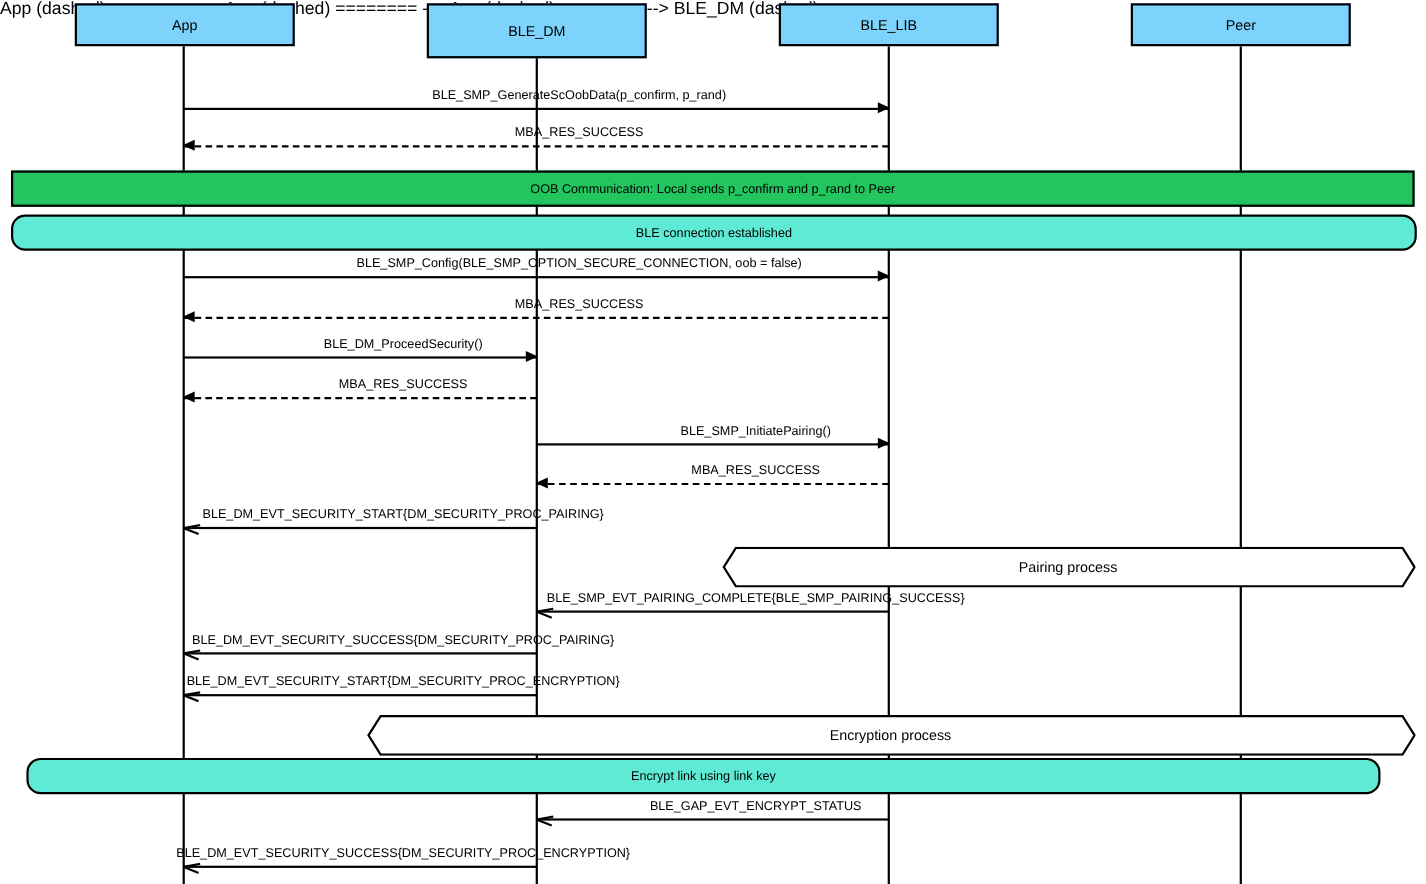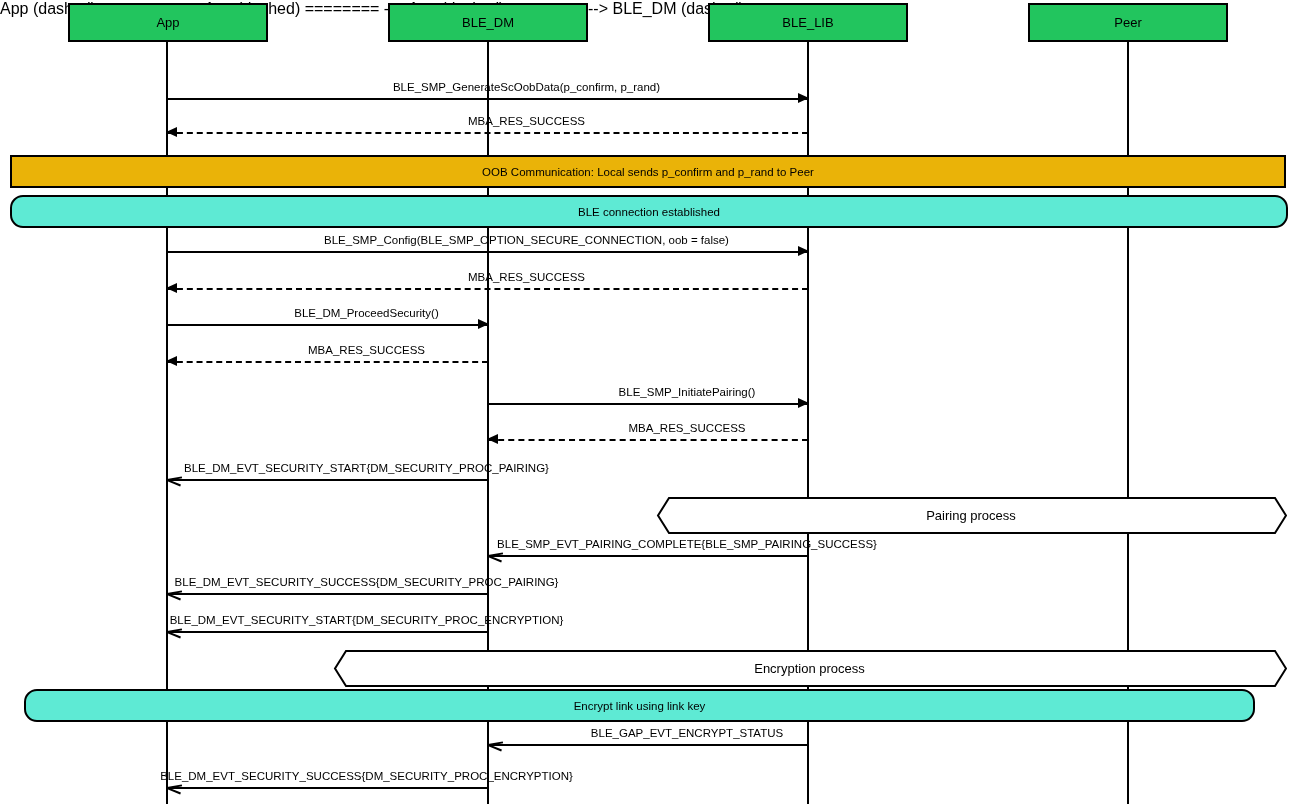--- a/index.html
+++ b/index.html
@@ -13,21 +13,21 @@
     height: 804px;
     background: #ffffff;
     font-family: "Liberation Sans", sans-serif;
     overflow: hidden;
   }
   
   .actor-box {
     position: absolute;
     box-sizing: border-box;
     border: 2px solid #000000;
-    background: #22c55e;
+    background: #7dd3fc;
     display: flex;
     align-items: center;
     justify-content: center;
     font-size: 13px;
     color: #000000;
     z-index: 5;
   }
   
   .lifeline {
     position: absolute;
@@ -98,21 +98,21 @@
     border-top: 2px solid #000000;
     transform-origin: 0 0;
   }
   .arrowhead.openleft::before { transform: rotate(22deg); }
   .arrowhead.openleft::after  { transform: rotate(-10deg); }
 
   
   .note-gray {
     position: absolute;
     box-sizing: border-box;
-    background: #eab308;
+    background: #22c55e;
     border: 2px solid #000000;
     display: flex;
     align-items: center;
     justify-content: center;
     font-size: 11.5px;
     color: #000000;
     z-index: 6;
   }
   .note-round {
     position: absolute;
@@ -152,21 +152,21 @@
   
   <div class="lifeline" style="left:166px; top:42px; height:762px;"></div>
   <div class="lifeline" style="left:487px; top:42px; height:762px;"></div>
   <div class="lifeline" style="left:807px; top:42px; height:762px;"></div>
   <div class="lifeline" style="left:1127px; top:42px; height:762px;"></div>
 
   
   <div class="actor-box" style="left:68px; top:3px; width:200px; height:39px;">
     <span>App</span>
   </div>
-  <div class="actor-box" style="left:388px; top:3px; width:200px; height:39px;">
+  <div class="actor-box" style="left:388px; top:3px; width:200px; height:50px;">
     <span>BLE_DM</span>
   </div>
   <div class="actor-box" style="left:708px; top:3px; width:200px; height:39px;">
     <span>BLE_LIB</span>
   </div>
   <div class="actor-box" style="left:1028px; top:3px; width:200px; height:39px;">
     <span>Peer</span>
   </div>
 
   

